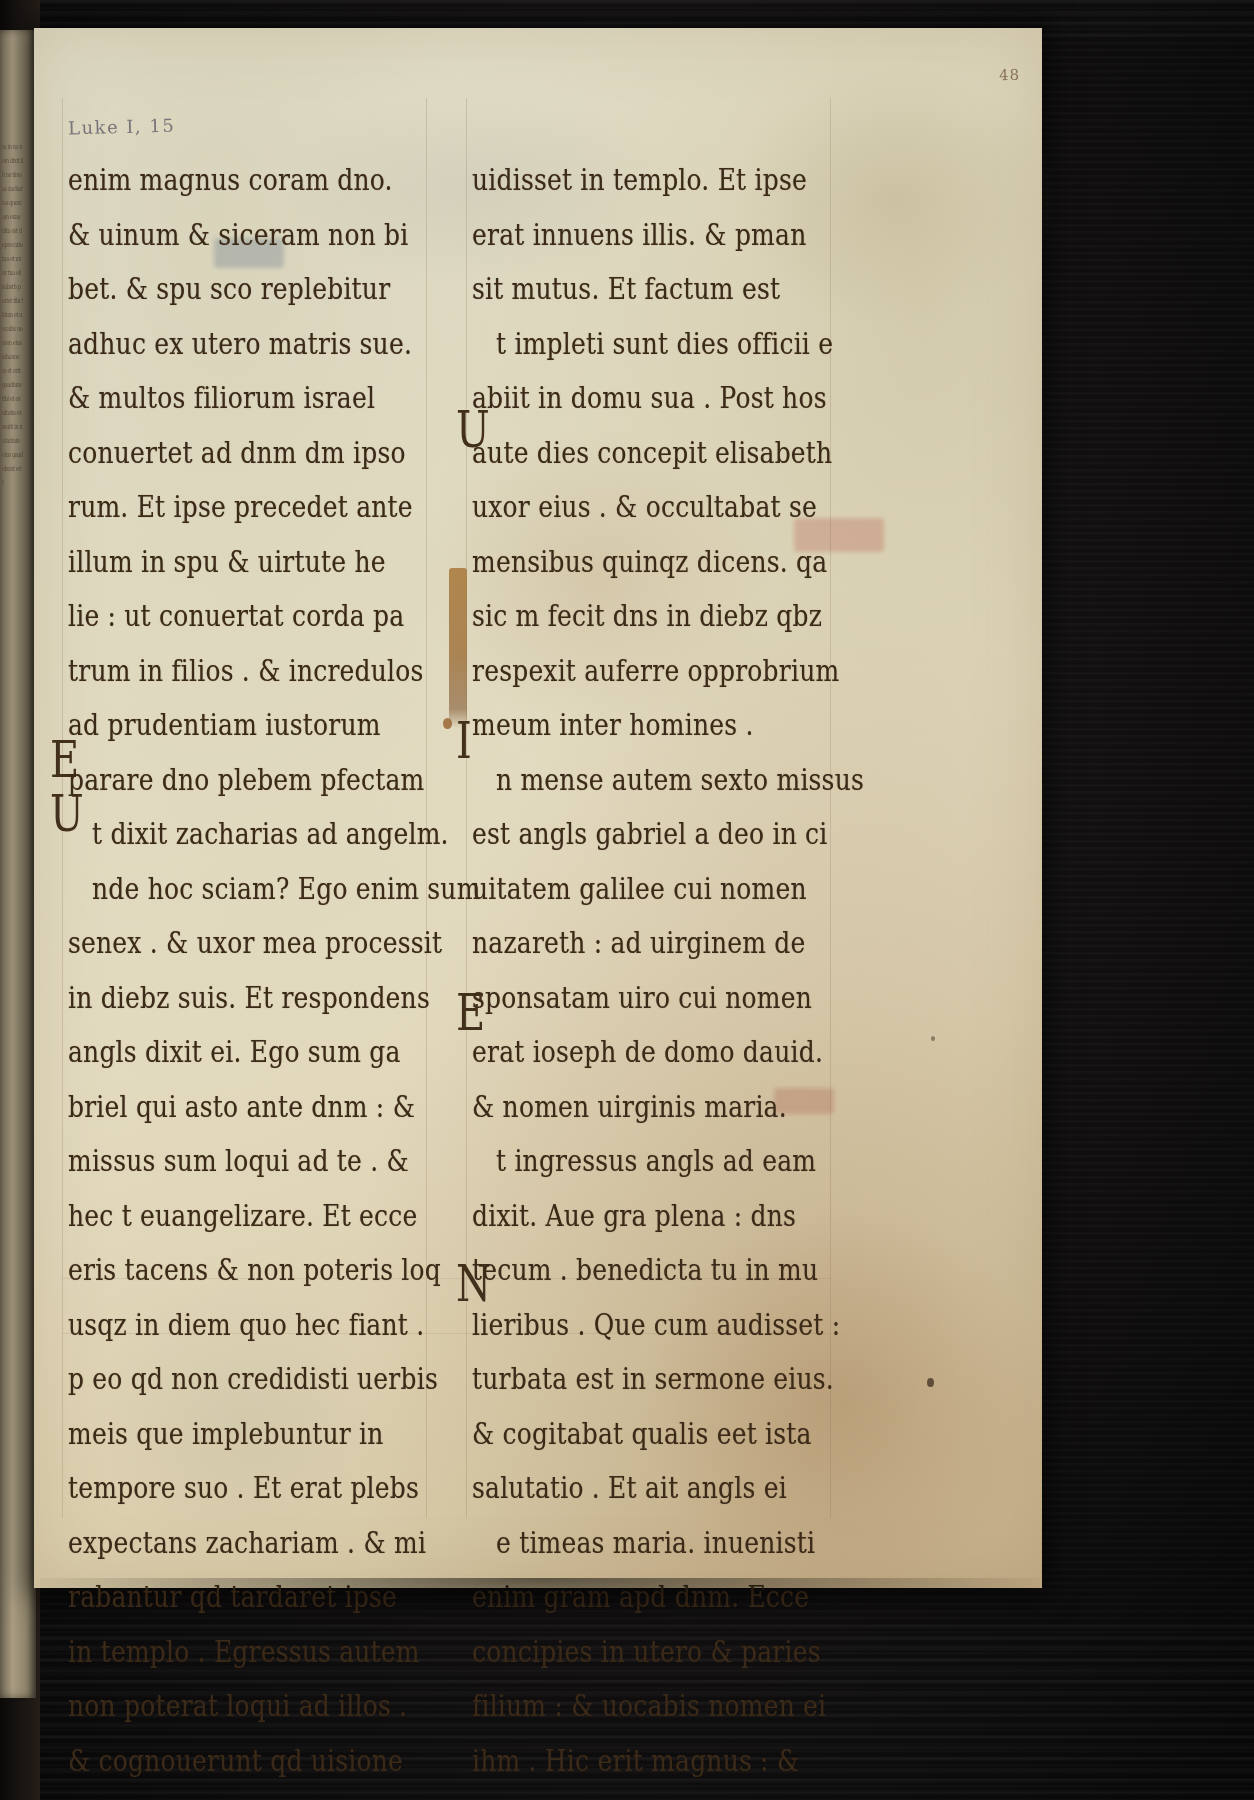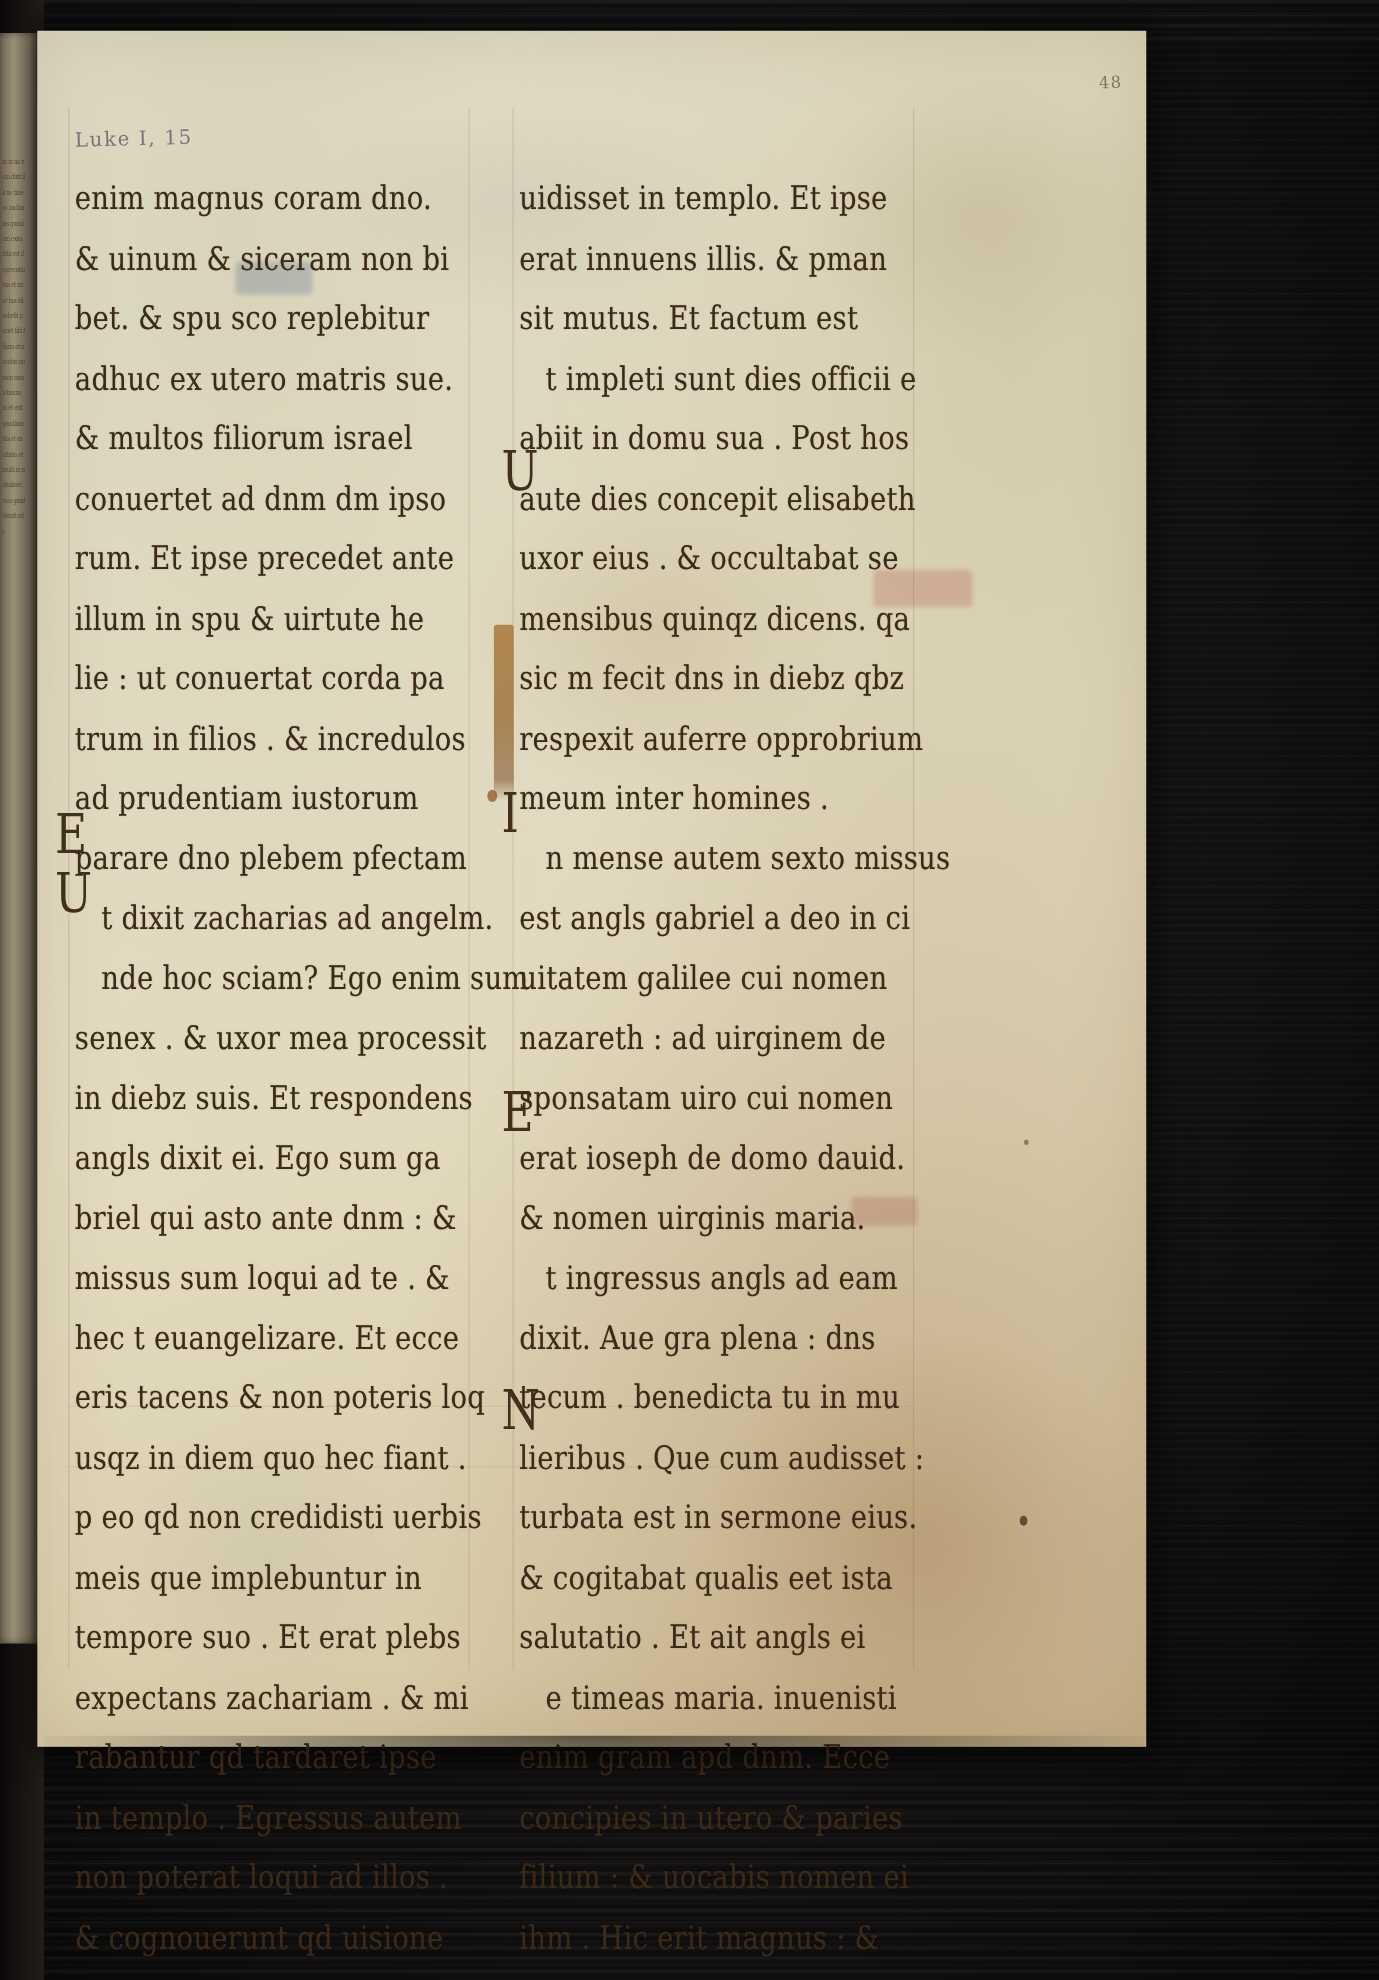--- a/index.html
+++ b/index.html
@@ -55,21 +55,21 @@
     top: 0;
     width: 40px;
     height: 1800px;
     background: linear-gradient(90deg, #0a0908 0%, #191513 55%, #241d18 100%);
   }
   #facing-page {
     position: absolute;
     left: 0px;
     top: 30px;
     width: 36px;
-    height: 1464px;
+    height: 1668px;
     background: linear-gradient(90deg, #6d6352 0%, #a99c82 35%, #8d8369 75%, #5e5547 100%);
     box-shadow: inset -3px 0 8px rgba(0,0,0,0.45);
   }
   #facing-text {
     position: absolute;
     left: 2px;
     top: 110px;
     width: 30px;
     height: 1180px;
     font-size: 7px;

